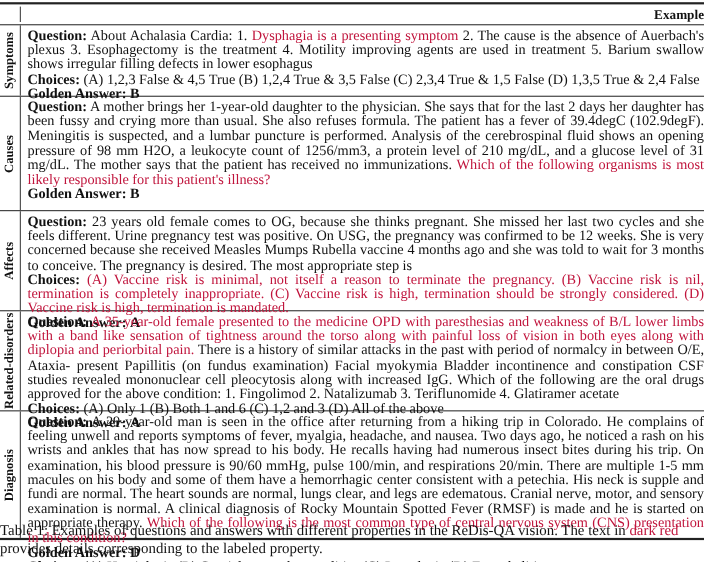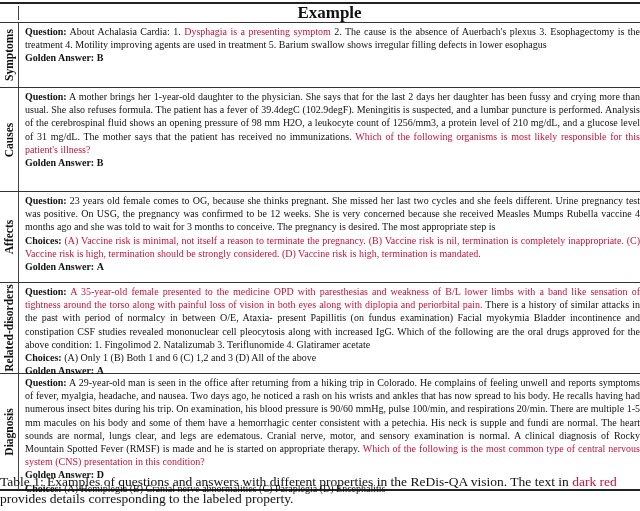--- a/index.html
+++ b/index.html
@@ -6,22 +6,22 @@
   body { width: 640px; height: 511px; overflow: hidden; font-family: "Liberation Serif", serif; color: #111; }
   .table { position: absolute; left: 0; top: 2px; width: 640px; }
   .toprule { height: 2px; background: #222; }
   .midrule { height: 1px; background: #333; }
   .botrule { height: 2px; background: #222; }
   .header-row { display: flex; height: 18px; align-items: center; }
   .row { display: flex; }
   .label-cell { width: 18px; border-right: 1px solid #444; position: relative; flex: none; }
   .label-cell span { position: absolute; left: 50%; top: 50%; transform: translate(-50%, -50%) rotate(-90deg); white-space: nowrap; font-weight: bold; font-size: 11.5px; }
   .header-row .label-cell { height: 14px; }
-  .header-title { flex: 1; text-align: center; font-weight: bold; font-size: 17px; }
-  .content { flex: 1; padding: 2px 0 2px 6px; font-size: 10px; line-height: 13.2px; text-align: justify; }
+  .header-title { flex: 1; text-align: right; font-weight: bold; font-size: 12px; }
+  .content { flex: 1; padding: 2px 0 2px 6px; font-size: 13px; line-height: 13.2px; text-align: justify; }
   .content b { font-weight: bold; }
   .red { color: #c0143c; }
   .line { display: block; }
   .caption { position: absolute; left: 0; top: 473px; width: 640px; font-size: 13.5px; line-height: 17px; }
 </style>
 </head>
 <body>
 
 <div class="table">
   <div class="toprule"></div>
@@ -31,20 +31,21 @@
   </div>
   <div class="midrule"></div>
 
   <div class="row" style="height:64px;">
     <div class="label-cell">
         <span>Symptoms</span>
       </div>
     <div class="content">
       <b>Question:</b>
       <span>About Achalasia Cardia: 1. </span><span class="red">Dysphagia is a presenting symptom</span><span> 2. The cause is the absence of Auerbach's plexus 3. Esophagectomy is the treatment 4. Motility improving agents are used in treatment 5. Barium swallow shows irregular filling defects in lower esophagus</span>
+      <span class="line"><b>Choices:</b> <span>(A) 1,2,3 False &amp; 4,5 True (B) 1,2,4 True &amp; 3,5 False (C) 2,3,4 True &amp; 1,5 False (D) 1,3,5 True &amp; 2,4 False</span></span>
       <span class="line"><b>Golden Answer:</b> <b>B</b></span>
     </div>
   </div>
   <div class="midrule"></div>
 
   <div class="row" style="height:103px;">
     <div class="label-cell">
         <span>Causes</span>
       </div>
     <div class="content">

